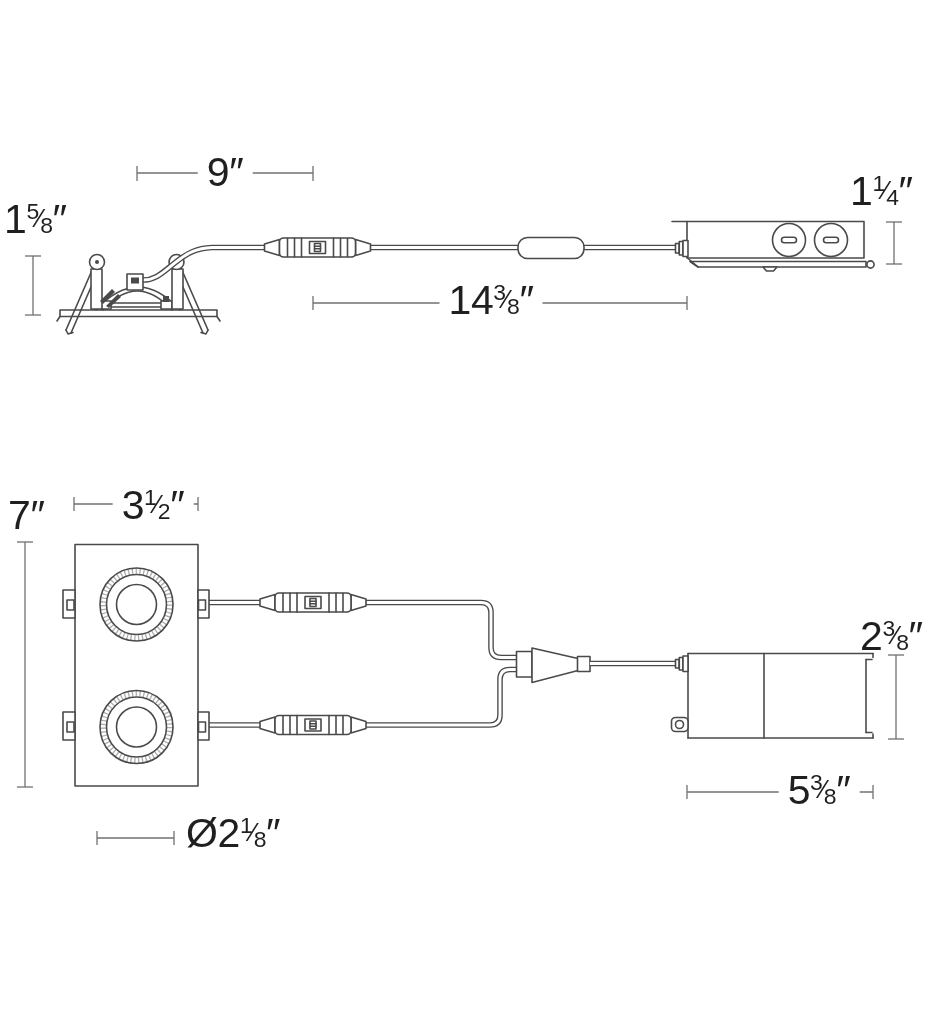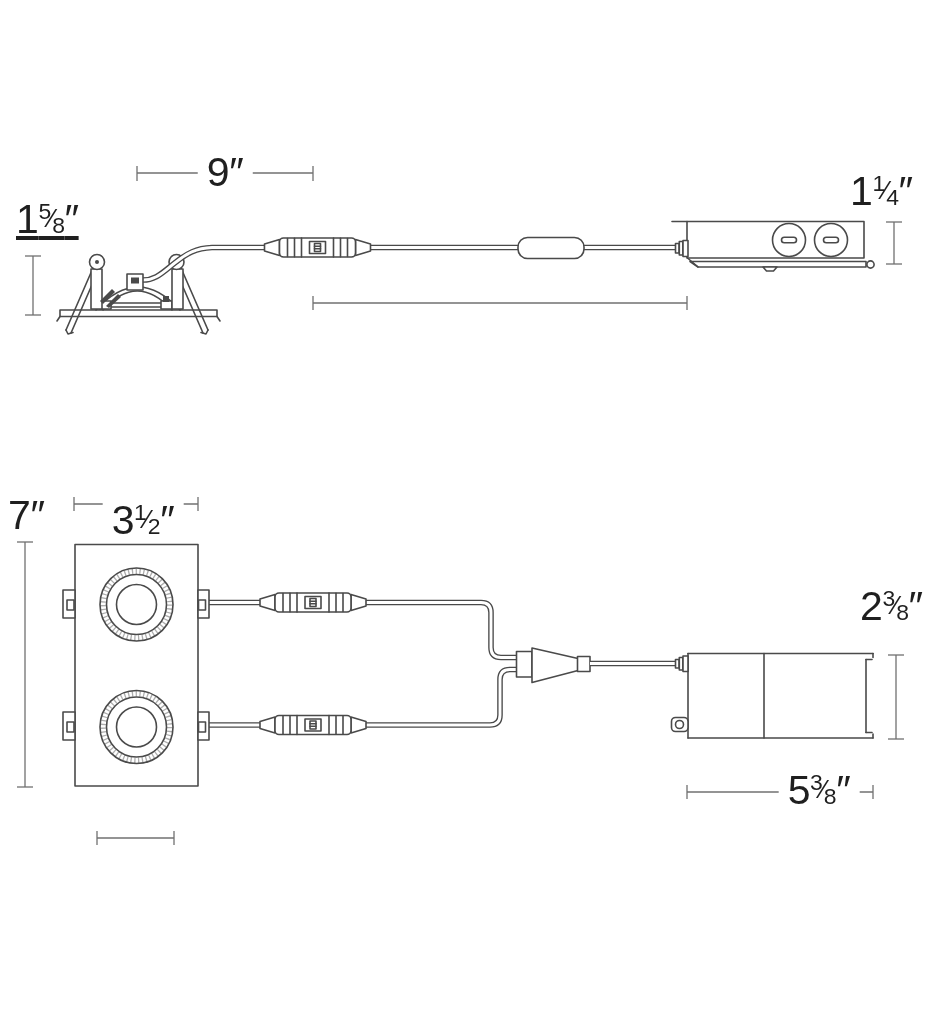--- a/index.html
+++ b/index.html
@@ -250,22 +250,24 @@
       <rect class="sf" x="675.5" y="659.5" width="3.6" height="8.5"></rect>
       <rect class="sf" x="679.3" y="657.5" width="3.6" height="12.5"></rect>
       <rect class="sf" x="683" y="656" width="5" height="15.5"></rect>
 
       <rect class="sf" x="671.5" y="717.5" width="16.5" height="14" rx="4"></rect>
       <circle class="s" cx="679.5" cy="724.5" r="4"></circle>
     </g>
   </g>
 </svg>
 
-<div class="dim-label" style="left:16px;top:199px;text-decoration:underline;">1<span class="fr"><span class="fr-n">5</span><span class="fr-s">⁄</span><span class="fr-d">8</span></span>″</div>
+<div class="dim-label" style="left:4px;top:199px;">1<span class="fr"><span class="fr-n">5</span><span class="fr-s">⁄</span><span class="fr-d">8</span></span>″</div>
 <div class="dim-label ctr" style="left:225px;top:172px;">9″</div>
+<div class="dim-label ctr" style="left:491px;top:300px;">14<span class="fr"><span class="fr-n">3</span><span class="fr-s">⁄</span><span class="fr-d">8</span></span>″</div>
 <div class="dim-label" style="left:850px;top:171px;">1<span class="fr"><span class="fr-n">1</span><span class="fr-s">⁄</span><span class="fr-d">4</span></span>″</div>
 
 <div class="dim-label" style="left:8px;top:495px;">7″</div>
-<div class="dim-label ctr" style="left:143px;top:505px;margin-top:15px;">3<span class="fr"><span class="fr-n">1</span><span class="fr-s">⁄</span><span class="fr-d">2</span></span>″</div>
+<div class="dim-label ctr" style="left:153px;top:505px;">3<span class="fr"><span class="fr-n">1</span><span class="fr-s">⁄</span><span class="fr-d">2</span></span>″</div>
+<div class="dim-label" style="left:186px;top:813px;">Ø2<span class="fr"><span class="fr-n">1</span><span class="fr-s">⁄</span><span class="fr-d">8</span></span>″</div>
 <div class="dim-label ctr" style="left:819px;top:790px;">5<span class="fr"><span class="fr-n">3</span><span class="fr-s">⁄</span><span class="fr-d">8</span></span>″</div>
-<div class="dim-label" style="left:860px;top:586px;text-align:right;">2<span class="fr"><span class="fr-n">3</span><span class="fr-s">⁄</span><span class="fr-d">8</span></span>″</div>
+<div class="dim-label" style="left:860px;top:616px;text-align:right;">2<span class="fr"><span class="fr-n">3</span><span class="fr-s">⁄</span><span class="fr-d">8</span></span>″</div>
 
 </div>
 
 </body></html>

